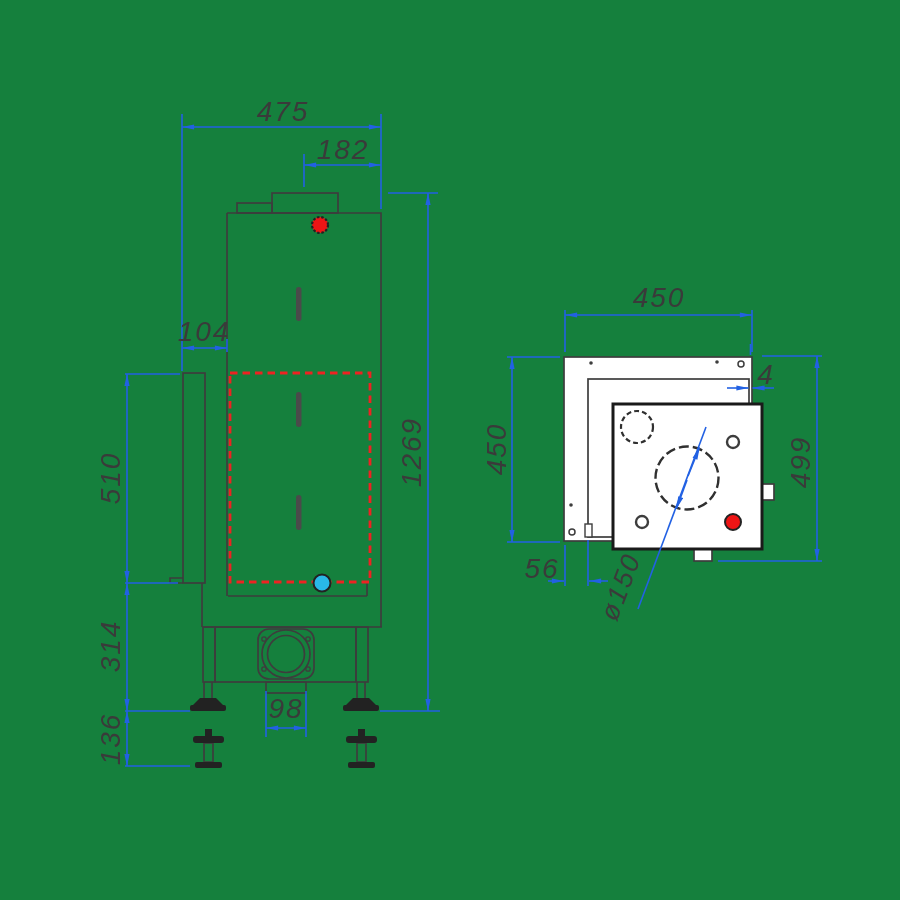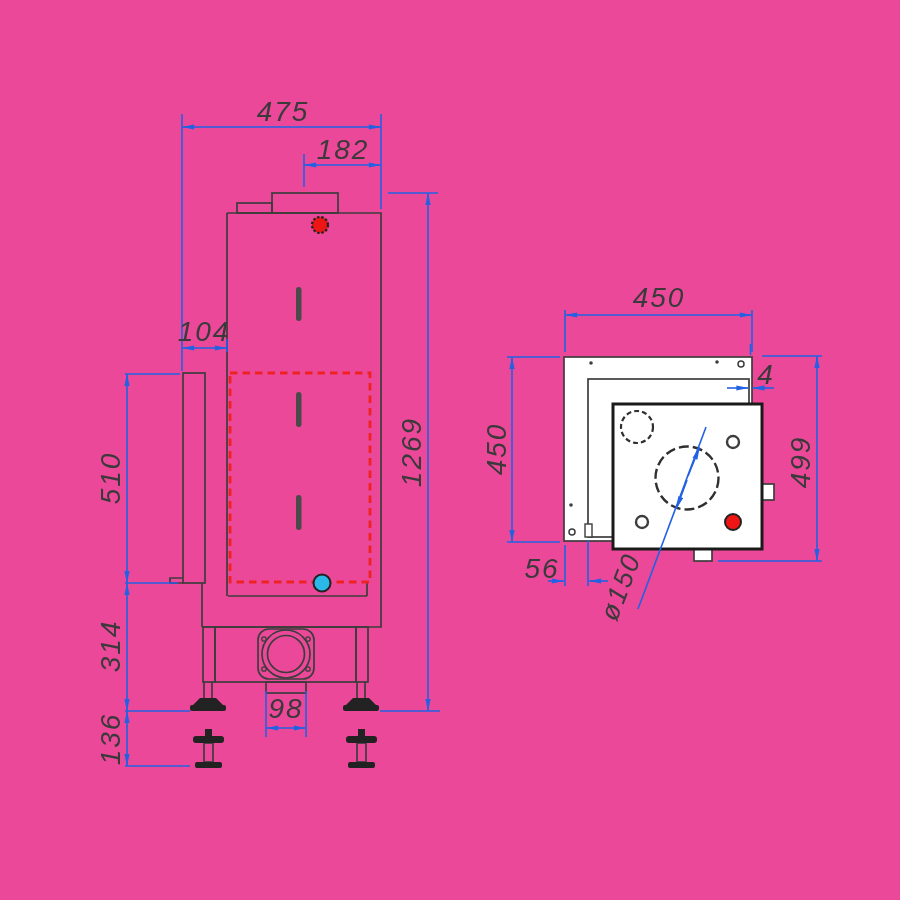--- a/index.html
+++ b/index.html
@@ -1,16 +1,16 @@
 <!DOCTYPE html>
 <html><head>
 <meta charset="utf-8">
 <style>
   html,body{margin:0;padding:0;background:#ffffff;}
-  .stage{position:relative;width:900px;height:900px;background:#ec4899;overflow:hidden;
+  .stage{position:relative;width:900px;height:900px;background:#15803d;overflow:hidden;
          font-family:"Liberation Sans",sans-serif;}
   svg{position:absolute;left:0;top:0;}
   text{font-family:"Liberation Sans",sans-serif;font-style:italic;fill:#3a3a3a;
        font-size:28px;letter-spacing:2px;}
   text.small{font-size:27px;}
 </style>
 </head>
 <body>
 
 <div class="stage">

